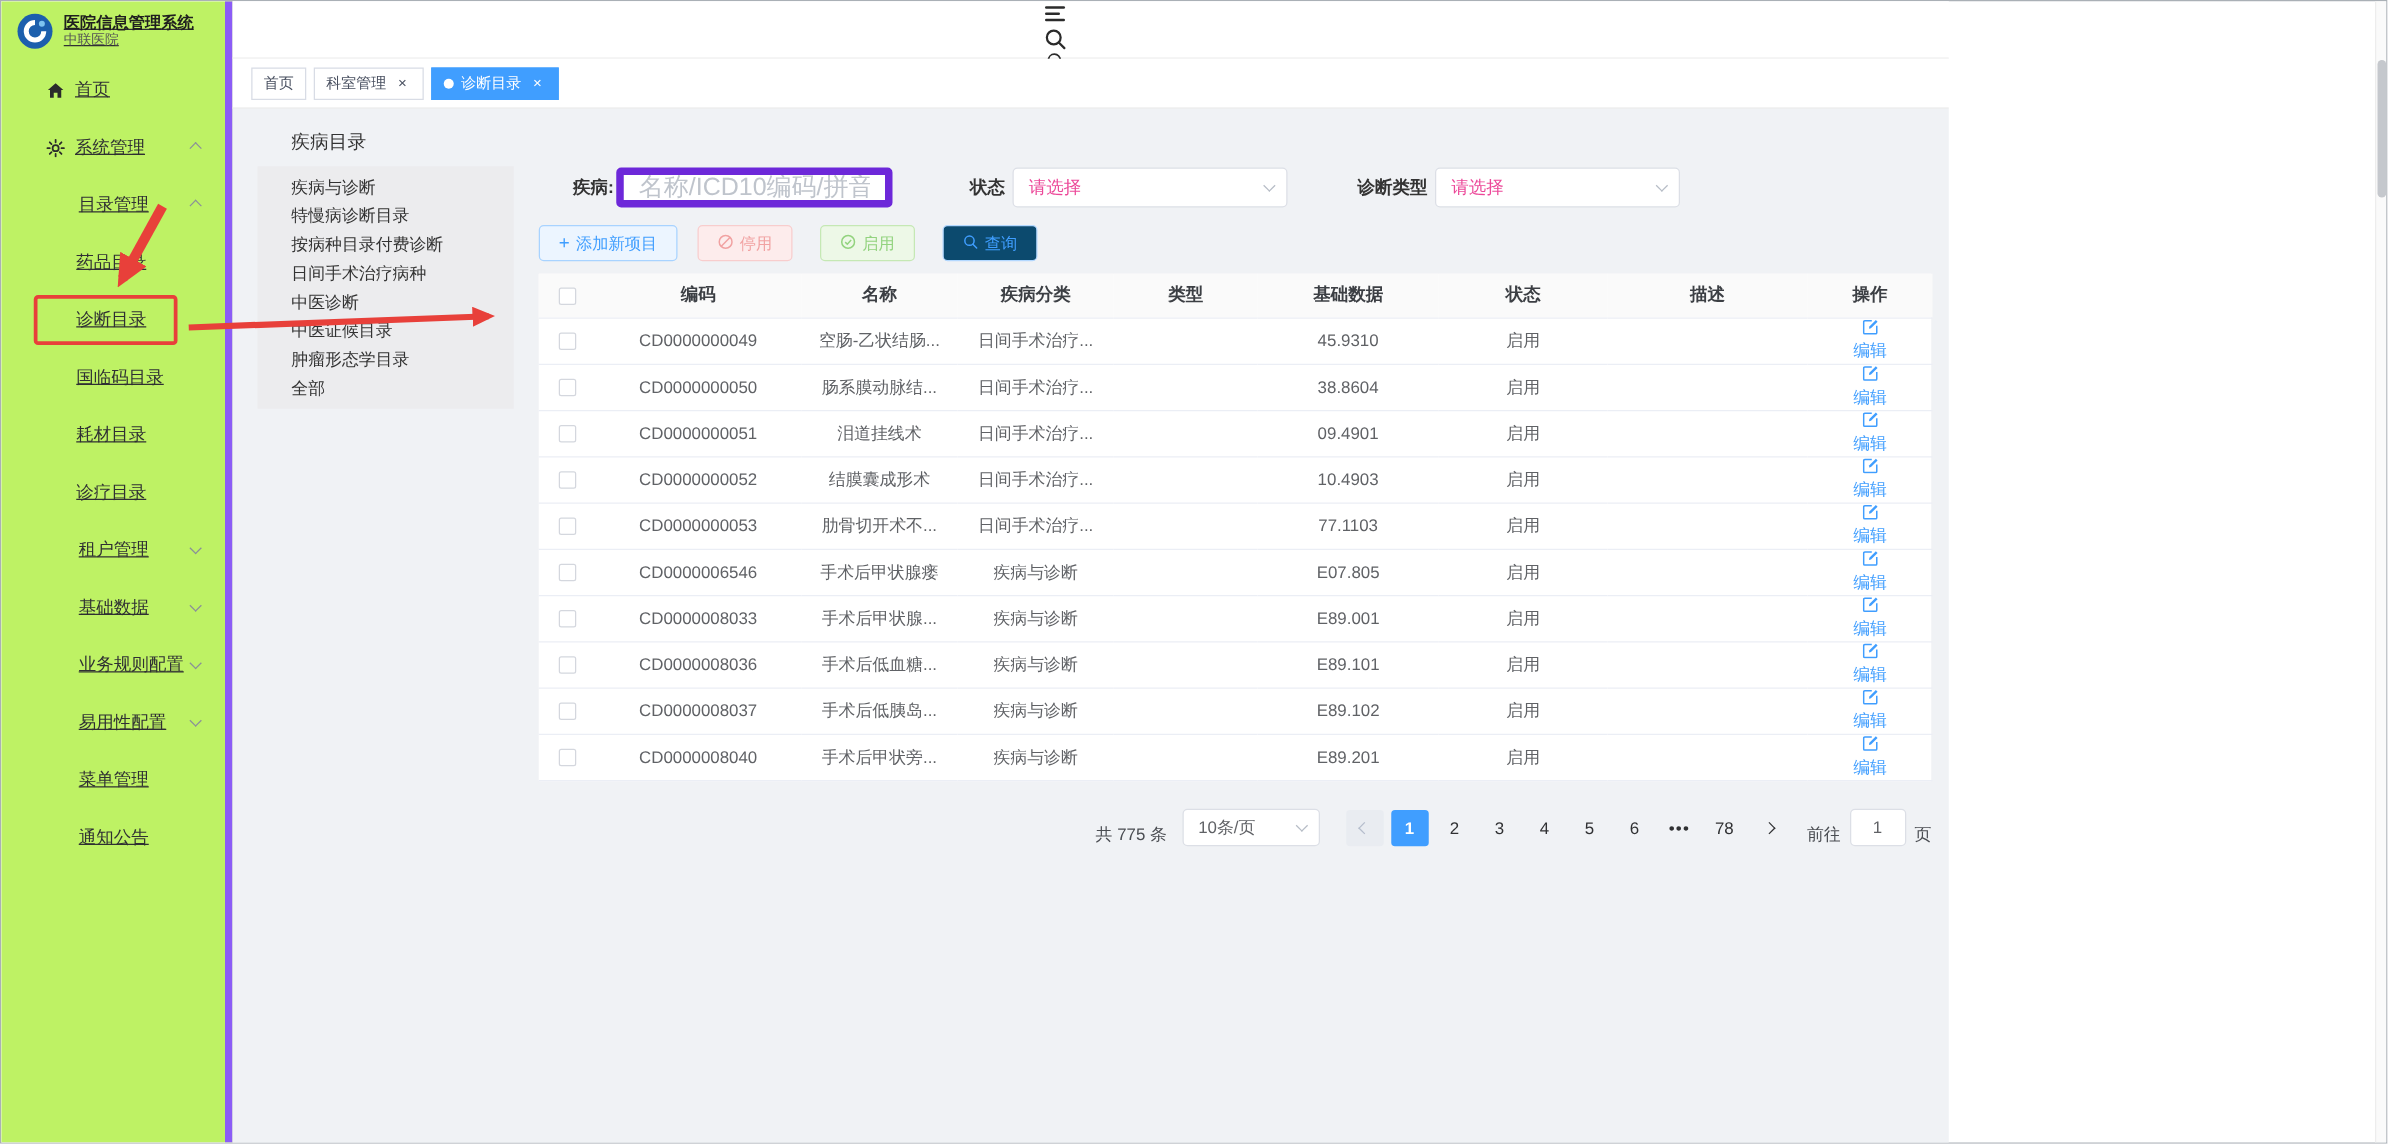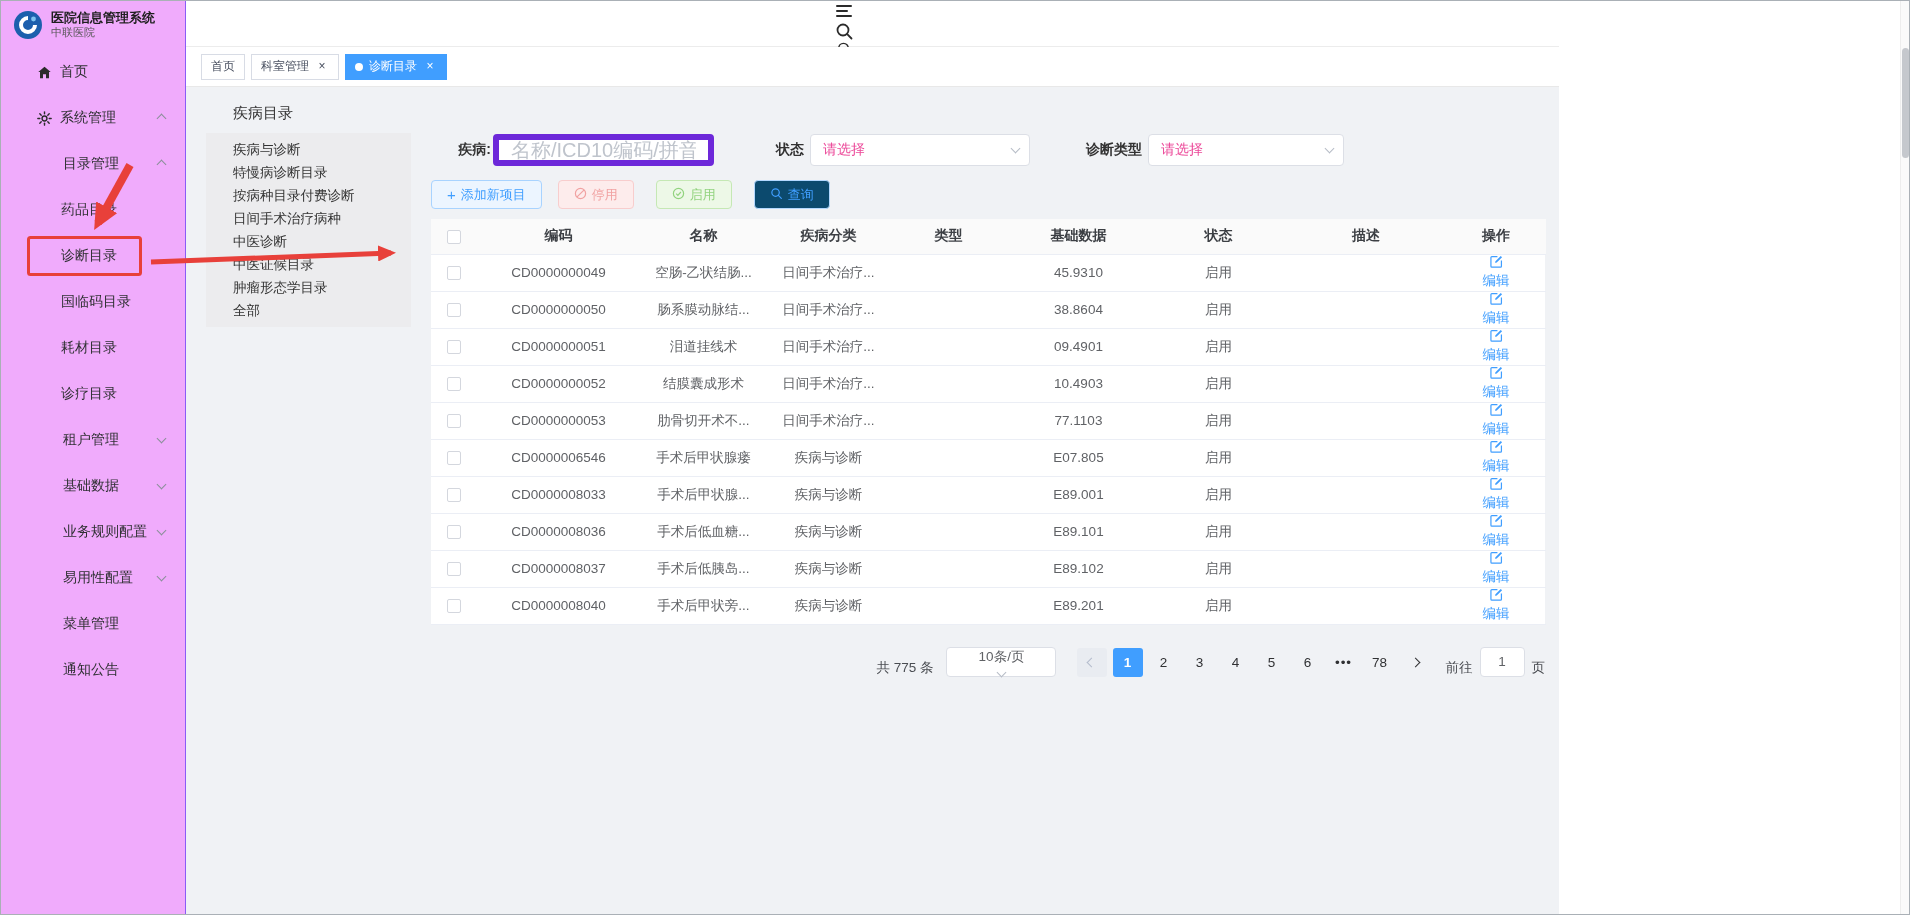--- a/index.html
+++ b/index.html
@@ -5,21 +5,21 @@
   * { margin:0; padding:0; box-sizing:border-box; }
   html,body { width:1910px; height:915px; }
   body { font-family:"Liberation Sans","DejaVu Sans",sans-serif; background:#fff; color:#303133; font-size:14px; overflow:hidden; }
   button { border:none; background:none; font:inherit; cursor:pointer; }
   input { font:inherit; outline:none; }
 
   .frame { position:relative; width:1910px; height:915px; border:1px solid #aab0b6; background:#fff; overflow:hidden; }
   .app { position:absolute; left:0; top:0; width:1558px; height:913px; display:flex; background:#fff; }
 
   
-  .sidebar { width:185px; flex-shrink:0; background:#f0abfc; border-right:1px solid #8b5cf6; }
+  .sidebar { width:185px; flex-shrink:0; background:#bef264; border-right:6px solid #8b5cf6;text-decoration:underline; }
   .logo-area { height:48px; display:flex; align-items:center; padding-left:12px; gap:8px; }
   .logo-badge { width:30px; height:30px; flex-shrink:0; }
   .logo-title { font-size:13px; font-weight:bold; color:#1f1f1f; line-height:1.25; white-space:nowrap; }
   .logo-sub { font-size:11px; color:#555; line-height:1.25; }
   .menu-item { height:46px; display:flex; align-items:center; font-size:14px; color:#2f3033; cursor:pointer; white-space:nowrap; }
   .menu-item.level-0 { padding-left:36px; }
   .menu-item.level-1 { padding-left:62px; }
   .menu-item.level-2 { padding-left:60px; }
   .mi-icon { display:inline-flex; margin-right:8px; align-items:center; }
   .mi-chev { margin-left:auto; margin-right:20px; }
@@ -74,21 +74,21 @@
 
   .table-card { background:#fff; }
   table { width:100%; border-collapse:collapse; table-layout:fixed; }
   th { height:35px; background:#fafafa; font-size:14px; color:#3c3f44; font-weight:700; border-bottom:1px solid #ebeef5; text-align:center; }
   td { height:37px; font-size:13.5px; color:#606266; border-bottom:1px solid #ebeef5; text-align:center; overflow:hidden; white-space:nowrap; }
   .checkbox { display:inline-block; width:14px; height:14px; border:1px solid #d4d7de; border-radius:2px; background:#fff; vertical-align:middle; cursor:pointer; }
   .edit-link { display:inline-flex; align-items:center; gap:4px; color:#409eff; font-size:13.5px; cursor:pointer; text-decoration:none;flex-direction:column; }
 
   .pagination { display:flex; align-items:flex-end; justify-content:flex-end; margin-top:22px; font-size:13.5px; color:#4a4d52; }
   .total { margin-right:12px; }
-  .size-select { width:110px; height:30px; margin-right:18px;flex-direction:column; }
+  .size-select { width:110px; height:30px; margin-right:18px; }
   .pg-btn { min-width:30px; height:29px; display:inline-flex; align-items:center; justify-content:center; margin:0 3px; border-radius:3px; font-size:13.5px; color:#303133; }
   .pg-btn.prev { background:#e9ecf1; }
   .pg-btn.prev .chev { border-color:#b4bccc; }
   .pg-btn.next .chev { border-color:#303133; }
   .pg-btn.active { background:#409eff; color:#fff; font-weight:bold; }
   .pg-btn.ellipsis { letter-spacing:1px; }
   .pg-pages { display:flex; align-items:center; }
   .goto-label { margin-left:12px; margin-right:7px; }
   .goto-input { width:45px; height:30px; border:1px solid #dcdfe6; border-radius:4px; text-align:center; font-size:13.5px; color:#606266; }
   .goto-suffix { margin-left:7px; }

